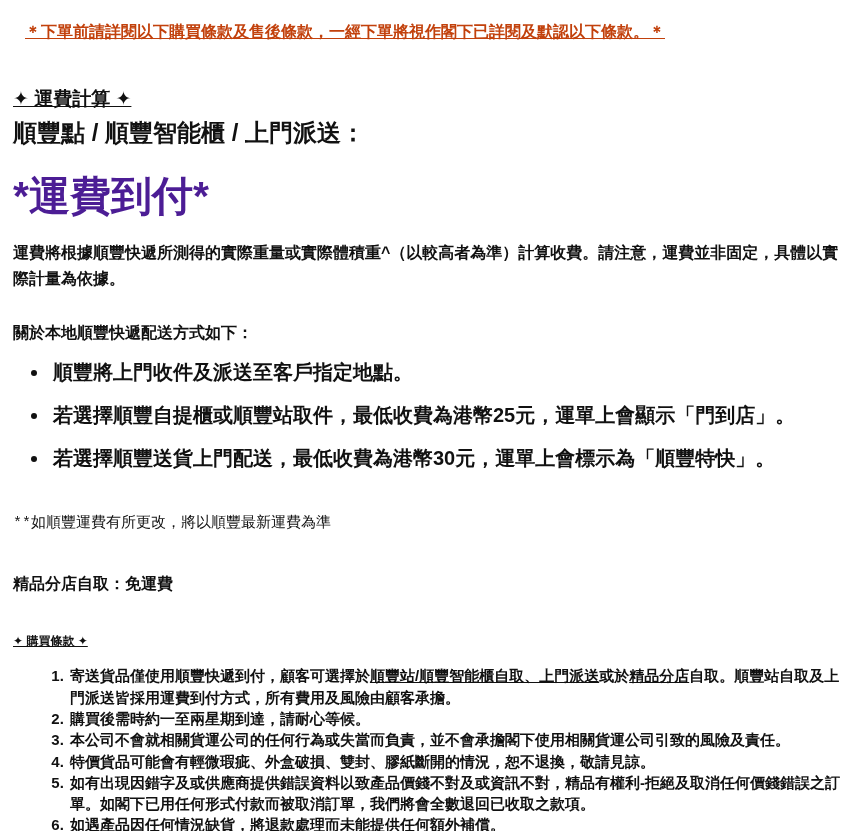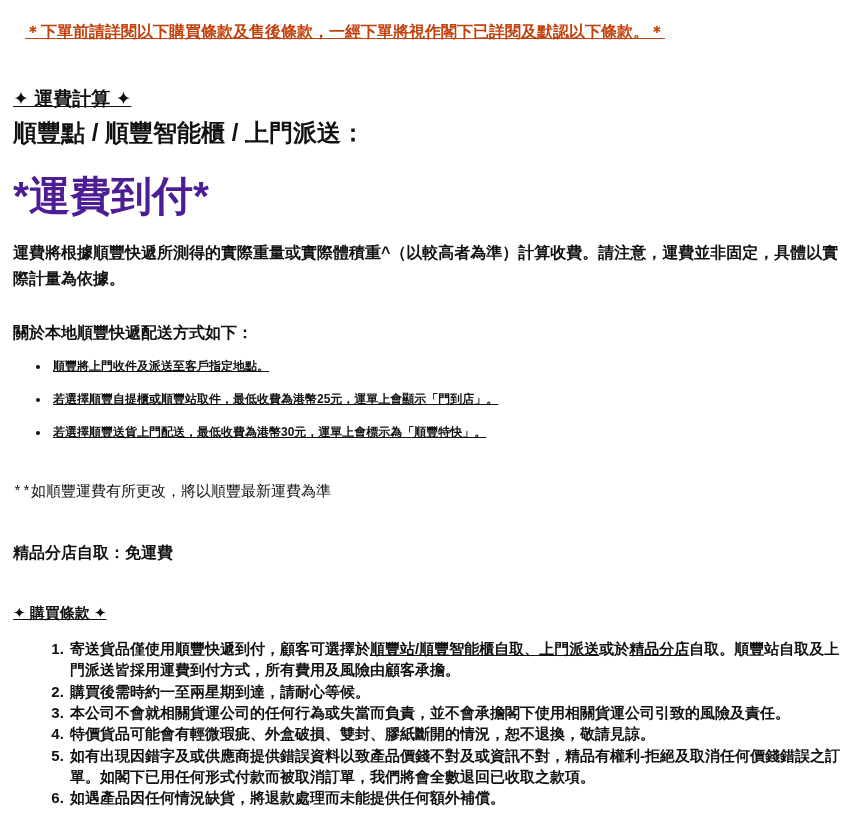--- a/index.html
+++ b/index.html
@@ -47,41 +47,40 @@
   }
   .methods-intro {
     font-size: 16px;
     font-weight: bold;
     margin: 30px 0 0 0;
     line-height: 1.3;
   }
   ul.methods {
     margin: 16px 0 0 0;
     padding: 0 0 0 37px;
-    font-size: 12px;
+    font-size: 20px;
     font-weight: bold;
-    text-decoration: underline;
   }
   ul.methods li { margin: 0 0 17px 0; line-height: 1.3; padding-left: 3px; }
   ul.methods li:last-child { margin-bottom: 0; }
   .note {
     font-size: 15px;
     font-weight: normal;
     margin: 43px 0 0 0;
     line-height: 1.3;
     font-family: Liberation Mono, monospace;
   }
   .pickup-free {
     font-size: 16px;
     font-weight: bold;
     margin: 40px 0 0 0;
     line-height: 1.3;
   }
   .terms-heading {
-    font-size: 15px;
+    font-size: 12px;
     font-weight: bold;
     text-decoration: underline;
     margin: 39px 0 16px 0;
     line-height: 1.3;
   }
   ol.terms {
     margin: 15px 0 0 0;
     padding: 0 0 0 55px;
     font-size: 15px;
     font-weight: bold;

